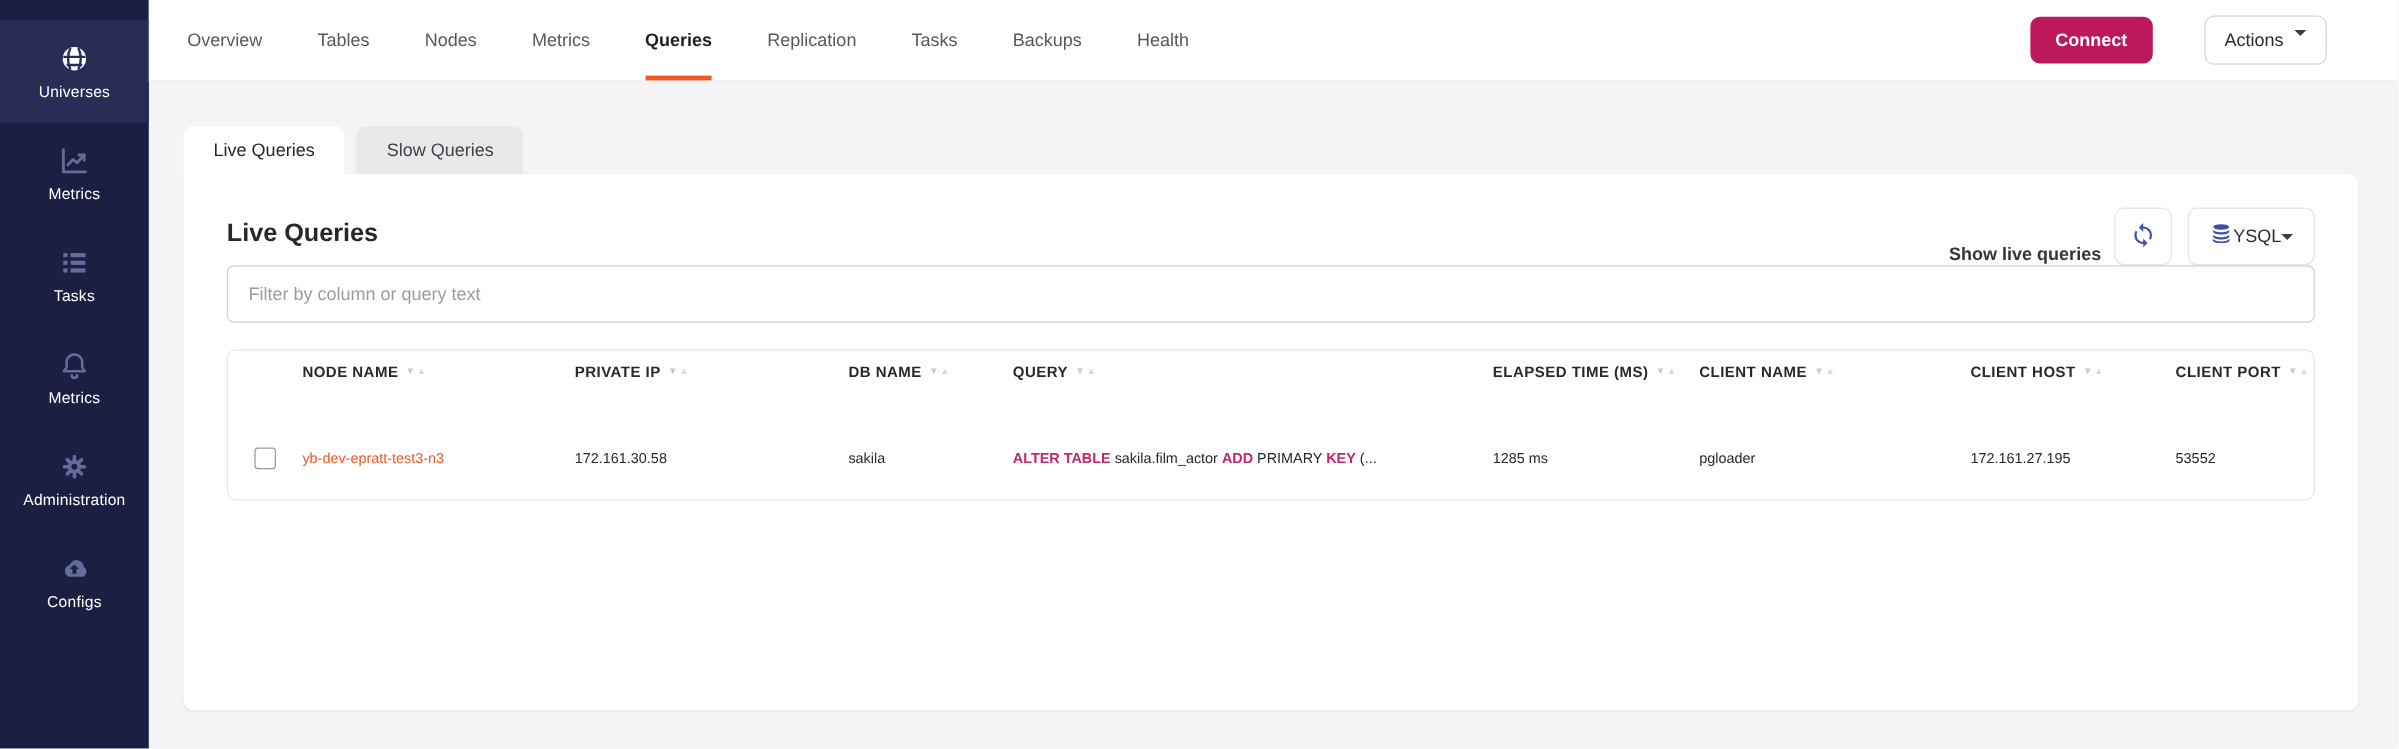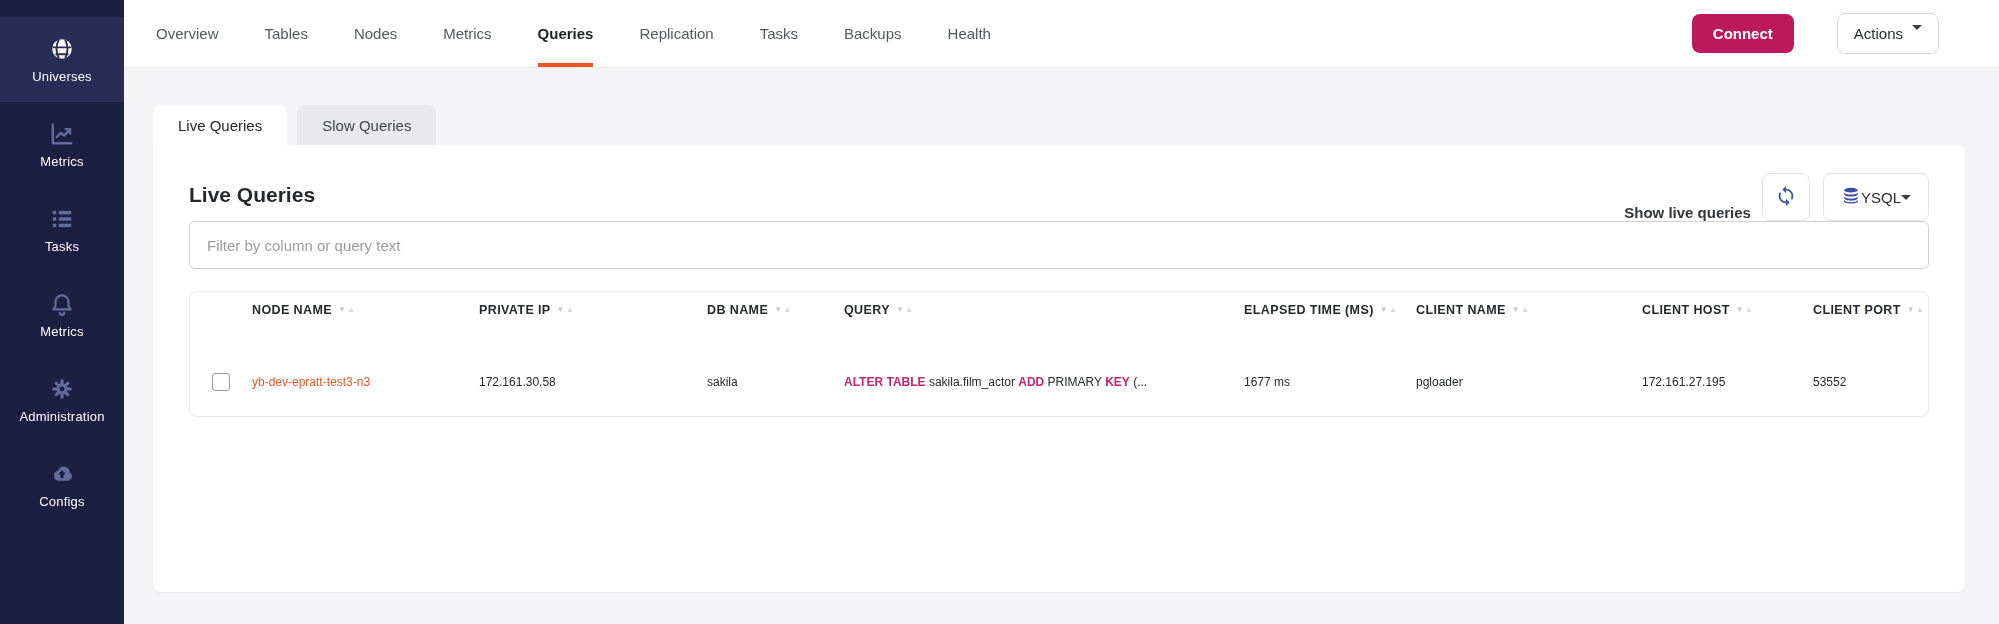--- a/index.html
+++ b/index.html
@@ -283,21 +283,21 @@
           <div class="trow tbody-row">
             <div class="cb-cell">
               <span class="cb"></span>
             </div>
             <div class="node-link">yb-dev-epratt-test3-n3</div>
             <div>172.161.30.58</div>
             <div>sakila</div>
             <div class="qcell">
               <span class="kw">ALTER TABLE</span><span> sakila.film_actor </span><span class="kw">ADD</span><span> PRIMARY </span><span class="kw">KEY</span><span> (...</span>
             </div>
-            <div>1677 ms</div>
+            <div>1285 ms</div>
             <div>pgloader</div>
             <div>172.161.27.195</div>
             <div>53552</div>
           </div>
         </div>
 
       </section>
     </div>
   </div>
 </div>

